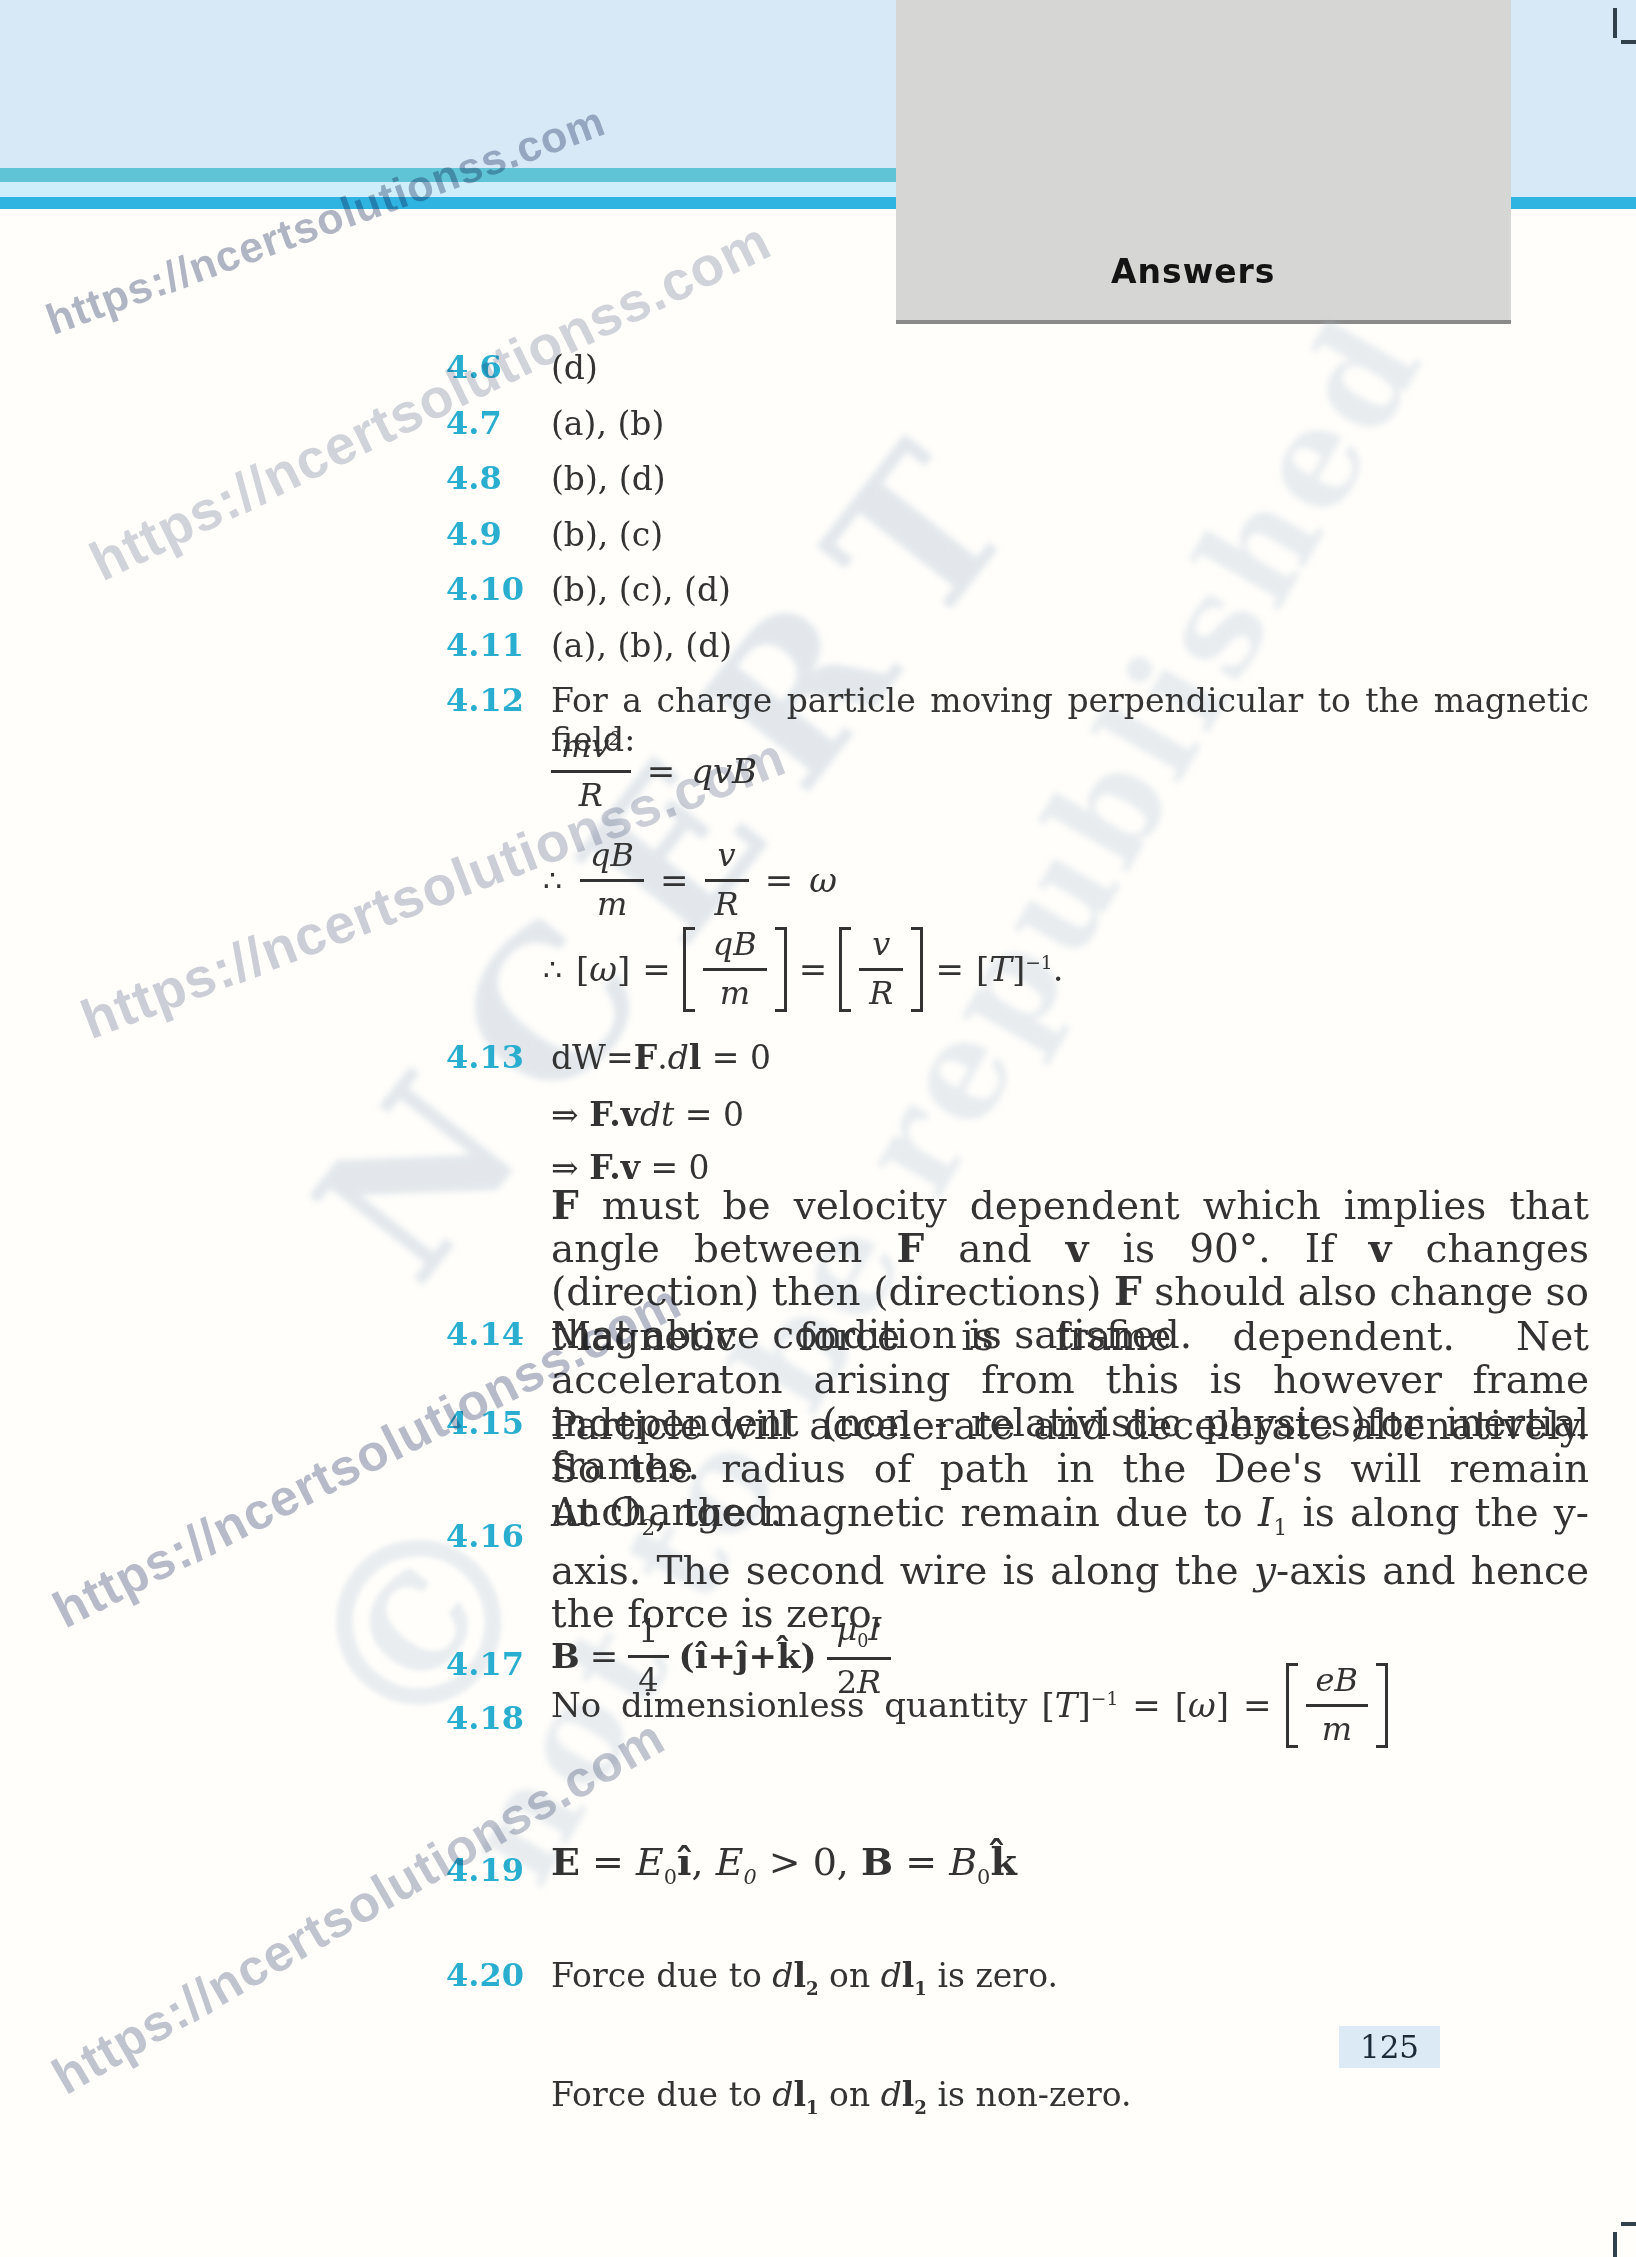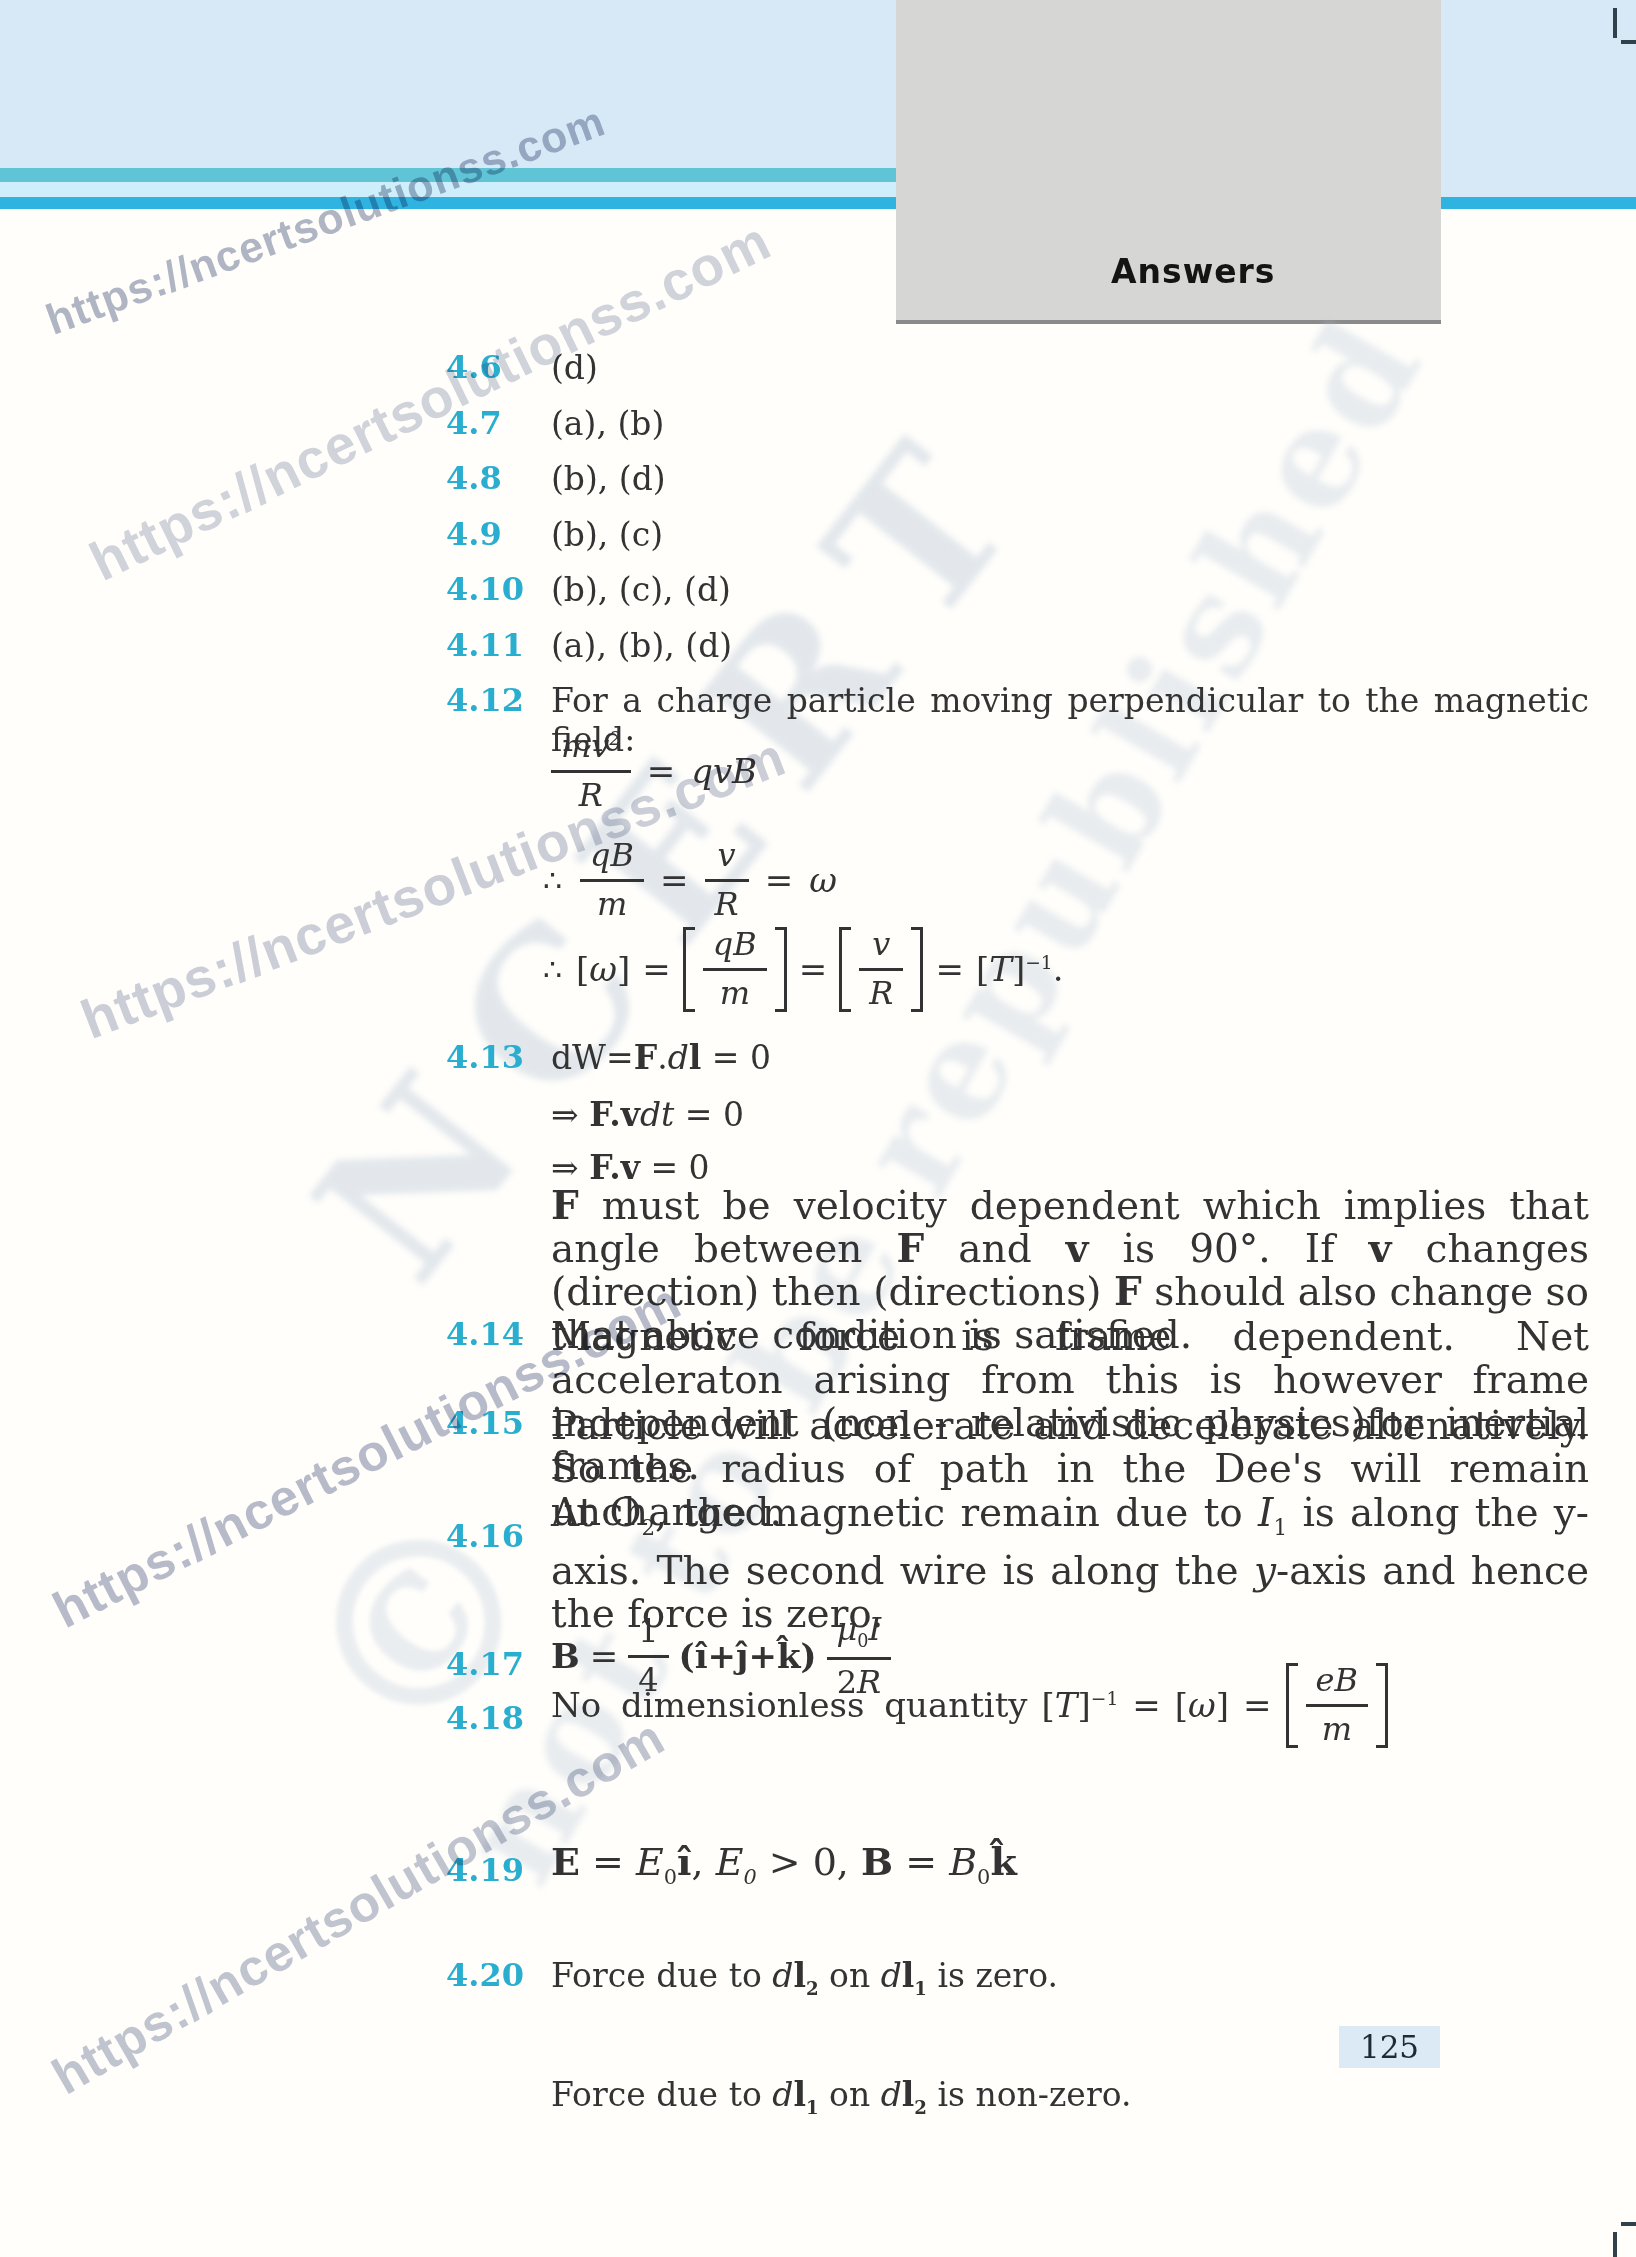--- a/index.html
+++ b/index.html
@@ -4,21 +4,21 @@
 <style>
   html,body{margin:0;padding:0;background:#ffffff;}
   .page{position:relative;width:1637px;height:2257px;background:#fffefb;overflow:hidden;
         font-family:"DejaVu Serif",serif;}
   
   .band{position:absolute;left:0;top:0;width:1637px;height:168px;background:#d7e9f6;}
   .stripe-med{position:absolute;left:0;top:168px;width:1637px;height:14px;background:#5fc4d6;}
   .stripe-pale{position:absolute;left:0;top:182px;width:1637px;height:15px;background:#cdeefa;}
   .band-right-patch{position:absolute;left:1440px;top:163px;width:196px;height:34px;background:#d7e9f6;}
   .stripe-bold{position:absolute;left:0;top:197px;width:1637px;height:12px;background:#2fb4e1;}
-  .graybox{position:absolute;left:896px;top:0;width:545px;height:320px;background:#d6d7d4;
+  .graybox{position:absolute;left:896px;top:0;width:615px;height:320px;background:#d6d7d4;
            border-bottom:4px solid #8a8a8a;}
   .answers-label{position:absolute;left:215px;top:252px;
            font-family:"DejaVu Sans",sans-serif;font-weight:700;font-size:33px;color:#141414;
            letter-spacing:1px;}
   .cropmark{position:absolute;background:#31414c;}
   
   .ghost{position:absolute;font-family:"DejaVu Serif",serif;font-weight:700;color:#b6c4d4;
          white-space:nowrap;pointer-events:none;}
   .ghost-ncert{left:678px;top:846px;font-size:198px;letter-spacing:45px;opacity:.38;
          transform:translate(-50%,-50%) rotate(-52deg);filter:blur(3px);}

